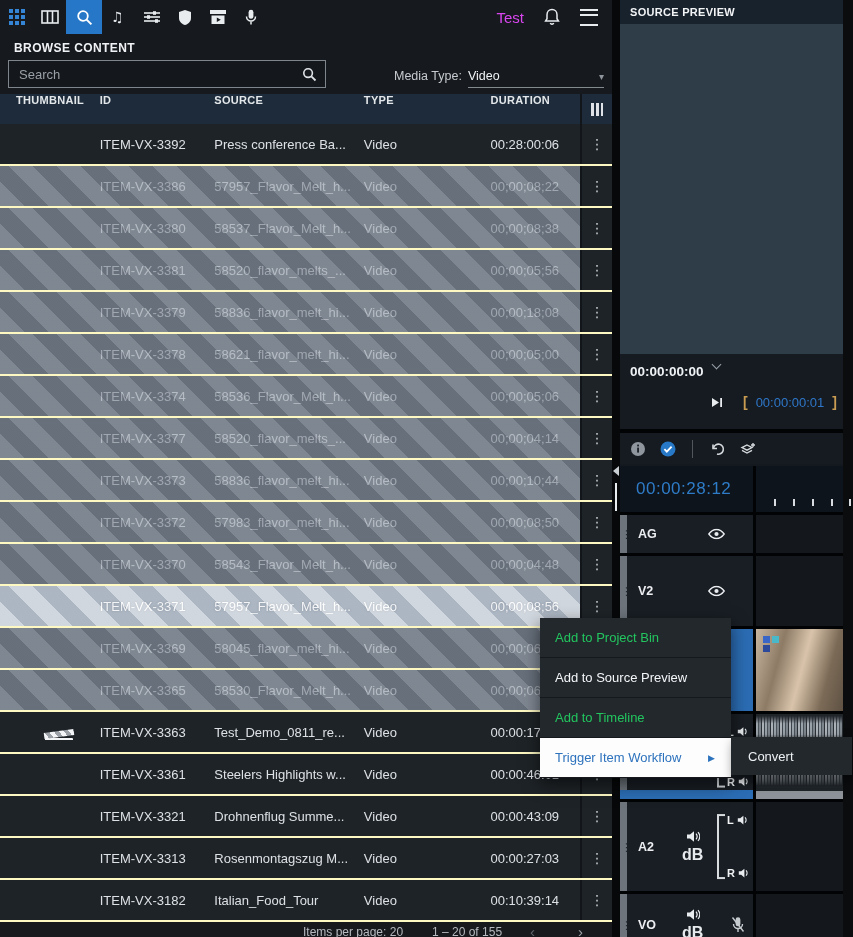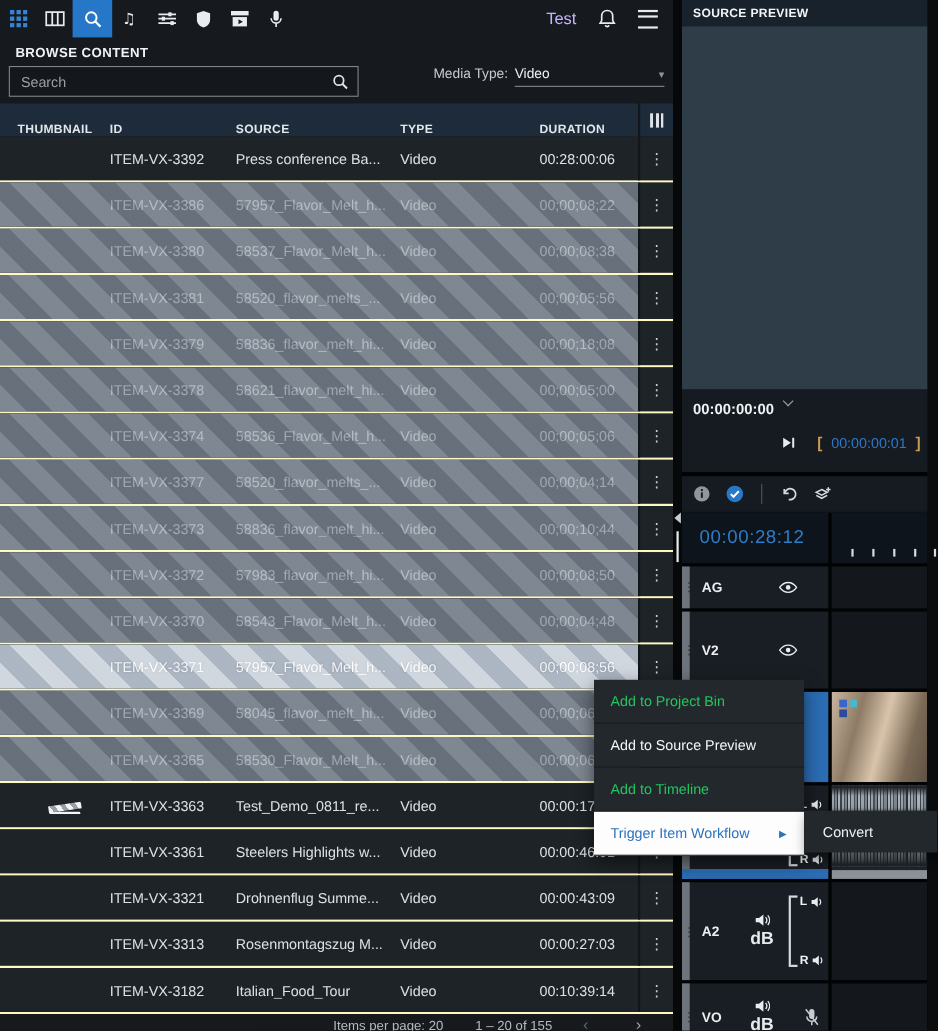--- a/index.html
+++ b/index.html
@@ -6,36 +6,36 @@
   body{width:853px;height:937px;overflow:hidden;background:#0a0c0e;
        font-family:"Liberation Sans",sans-serif;-webkit-font-smoothing:antialiased;}
   .app{display:flex;width:853px;height:937px;}
 
   
   .left{width:612px;background:#16191d;display:flex;flex-direction:column;position:relative;}
   .topbar{height:34px;display:flex;align-items:center;padding-right:14px;flex:none;}
   .icon-btn{width:33px;height:34px;display:flex;align-items:center;justify-content:center;cursor:pointer;}
   .icon-btn.active{background:#2677c8;width:36px;}
   .user-area{margin-left:auto;display:flex;align-items:center;gap:20px;}
-  .user-label{color:#c4b5fd;font-size:15px;}
+  .user-label{color:#d946ef;font-size:15px;}
   .burger{width:18px;height:13px;border-top:2px solid #e8ecef;border-bottom:2px solid #e8ecef;position:relative;}
   .burger::after{content:"";position:absolute;left:0;right:0;top:3.5px;height:2px;background:#e8ecef;}
 
   .browse-title{padding:7px 0 3px 14px;font-weight:bold;font-size:12px;letter-spacing:.4px;color:#f0f2f5;flex:none;}
-  .filter-row{display:flex;align-items:flex-start;padding:2px 8px 6px 8px;flex:none;}
+  .filter-row{display:flex;align-items:flex-end;padding:2px 8px 6px 8px;flex:none;}
   .search-box{width:300px;height:26px;border:1px solid #7e858d;display:flex;align-items:center;padding:0 8px;background:#14171b;}
   .search-box input{flex:1;background:transparent;border:0;outline:0;color:#e8ebee;font-size:13px;}
   .search-box input::placeholder{color:#9aa0a7;}
   .media-type{margin-left:68px;flex:1;display:flex;align-items:baseline;font-size:12.5px;color:#c6cbd1;}
   .mt-underline{flex:1;display:flex;justify-content:space-between;align-items:baseline;border-bottom:1px solid #82898f;margin-left:6px;padding-bottom:4px;}
   .mt-value{color:#f0f2f4;}
   .mt-caret{color:#8f959c;font-size:10px;}
 
   
-  .thead{height:30px;background:#1d2b3a;display:flex;align-items:flex-end;font-size:11px;font-weight:bold;color:#e3e7ea;letter-spacing:.3px;flex:none;}
+  .thead{height:30px;background:#1d2b3a;display:flex;align-items:flex-start;font-size:11px;font-weight:bold;color:#e3e7ea;letter-spacing:.3px;flex:none;}
   .c-thumb{width:88px;padding-left:16px;box-sizing:border-box;}
   .c-id{width:115px;padding-left:12px;box-sizing:border-box;}
   .c-title{width:150px;padding-left:12px;box-sizing:border-box;}
   .c-type{width:125px;padding-left:12px;box-sizing:border-box;}
   .c-dur{width:104px;padding-left:14px;box-sizing:border-box;}
   .c-actions{width:30px;display:flex;align-items:center;justify-content:center;border-left:2px solid #121519;align-self:stretch;}
   .col-pick{width:12px;height:13px;background:repeating-linear-gradient(90deg,#dfe3e8 0 3px,transparent 3px 5px);}
 
   .rows{flex:1;overflow:hidden;}
   .row{height:40px;border-bottom:2px solid #fef9c3;display:flex;background:#1e2327;cursor:pointer;}

